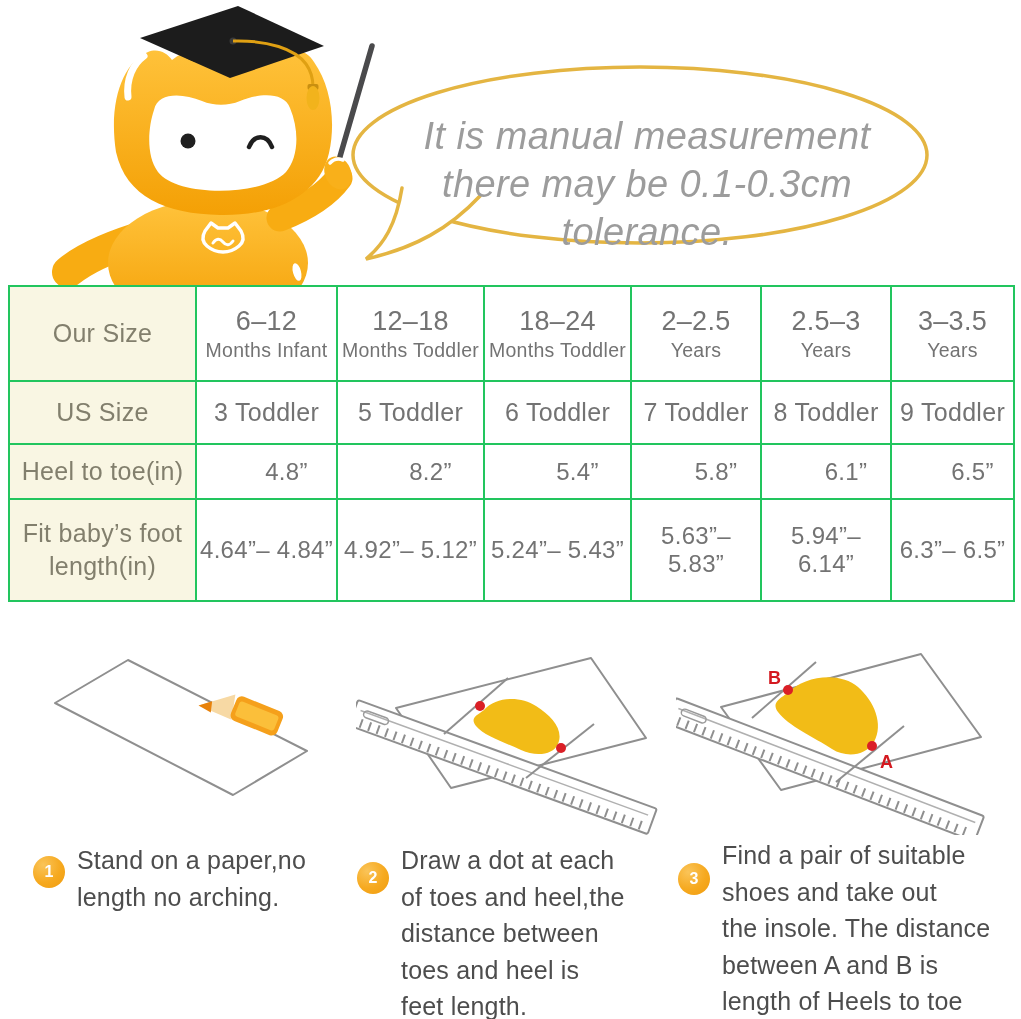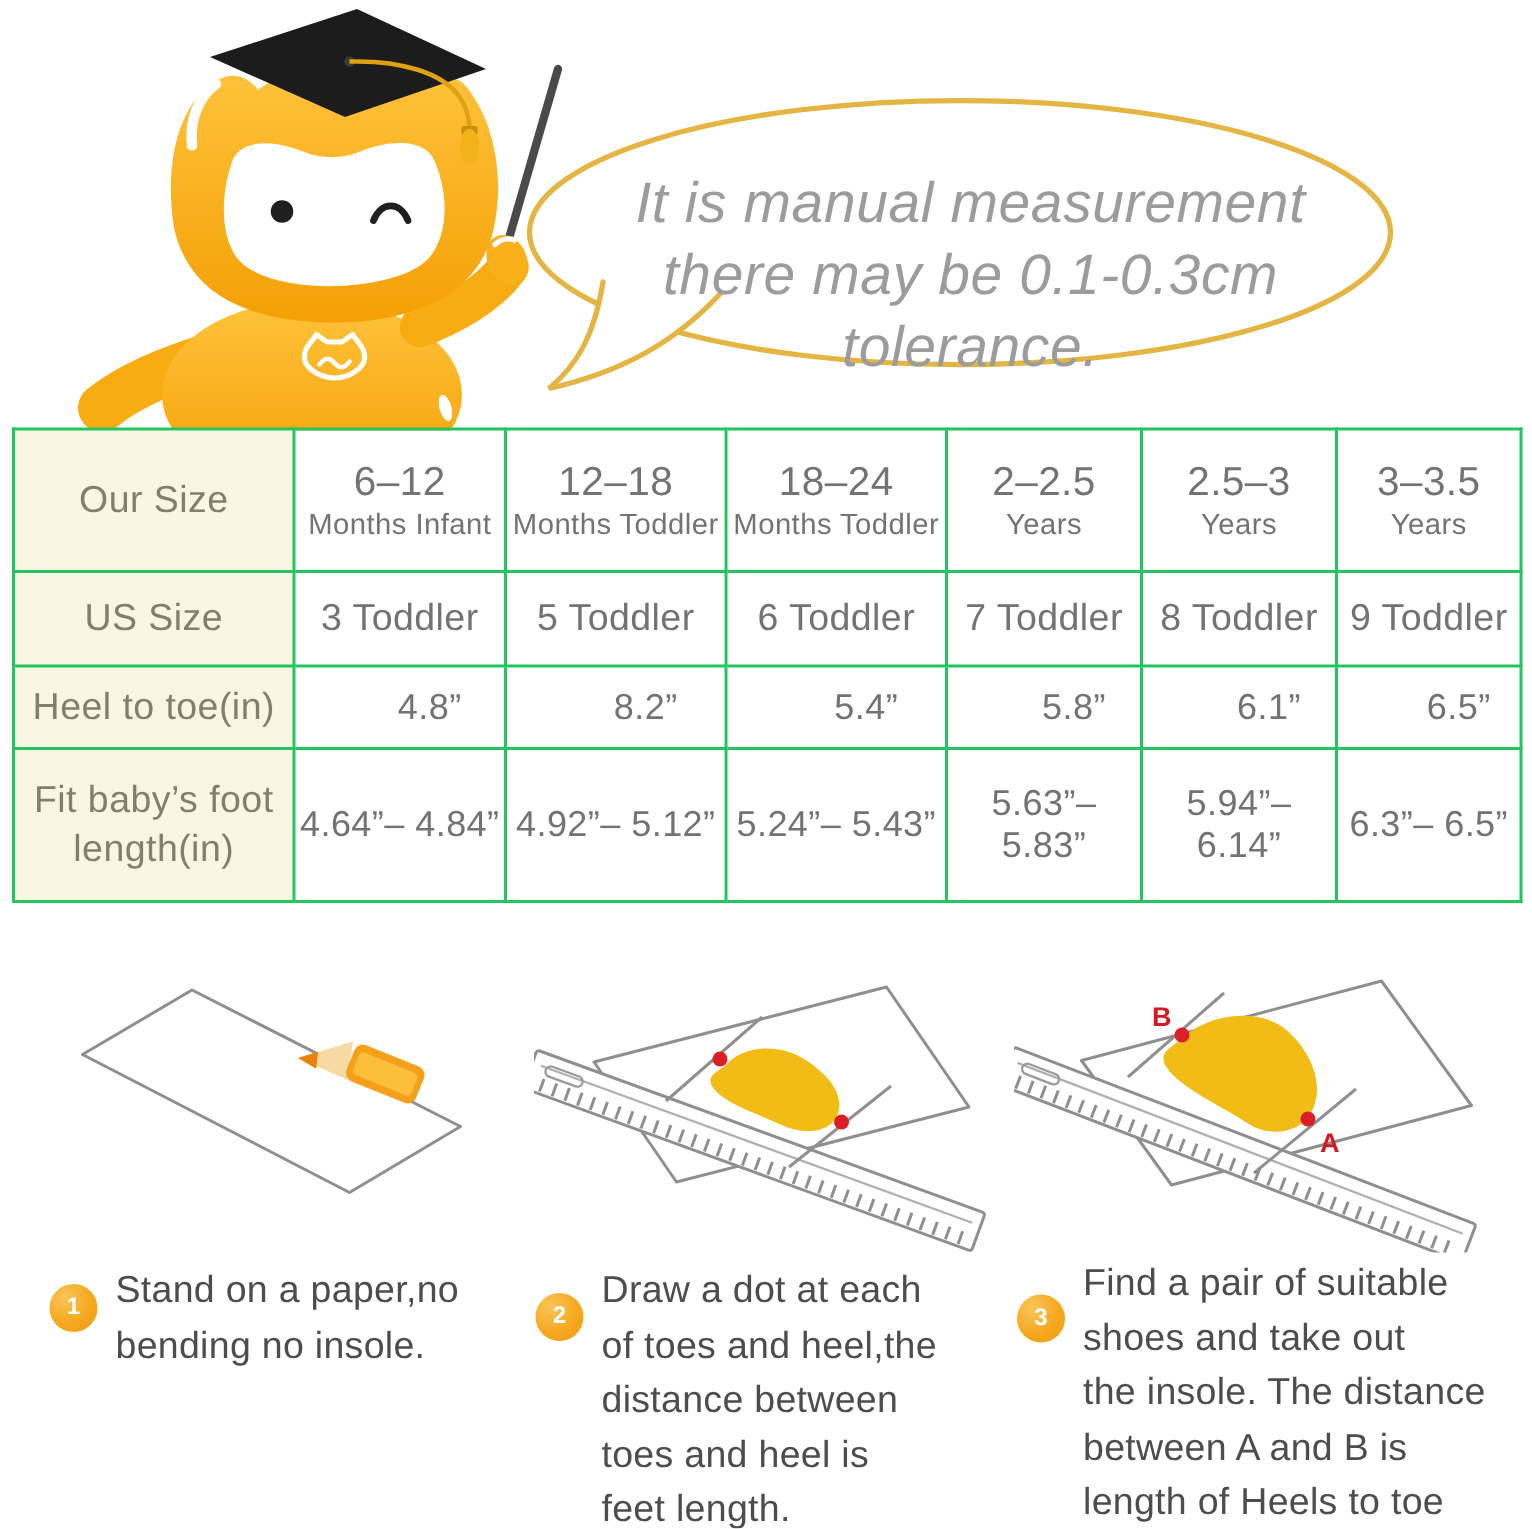--- a/index.html
+++ b/index.html
@@ -218,21 +218,21 @@
     <text x="92" y="52" font-size="18" font-weight="bold" fill="#D41920">B</text>
     <text x="204" y="136" font-size="18" font-weight="bold" fill="#D41920">A</text>
   </svg>
 
   <div class="step" id="step-1">
     <div class="badge">
       <span>1</span>
     </div>
     <div class="step-text">
       <div>Stand on a paper,no</div>
-      <div>bending no insole.</div>
+      <div>length no arching.</div>
     </div>
   </div>
 
   <div class="step" id="step-2">
     <div class="badge">
       <span>2</span>
     </div>
     <div class="step-text">
       <div>Draw a dot at each</div>
       <div>of toes and heel,the</div>

